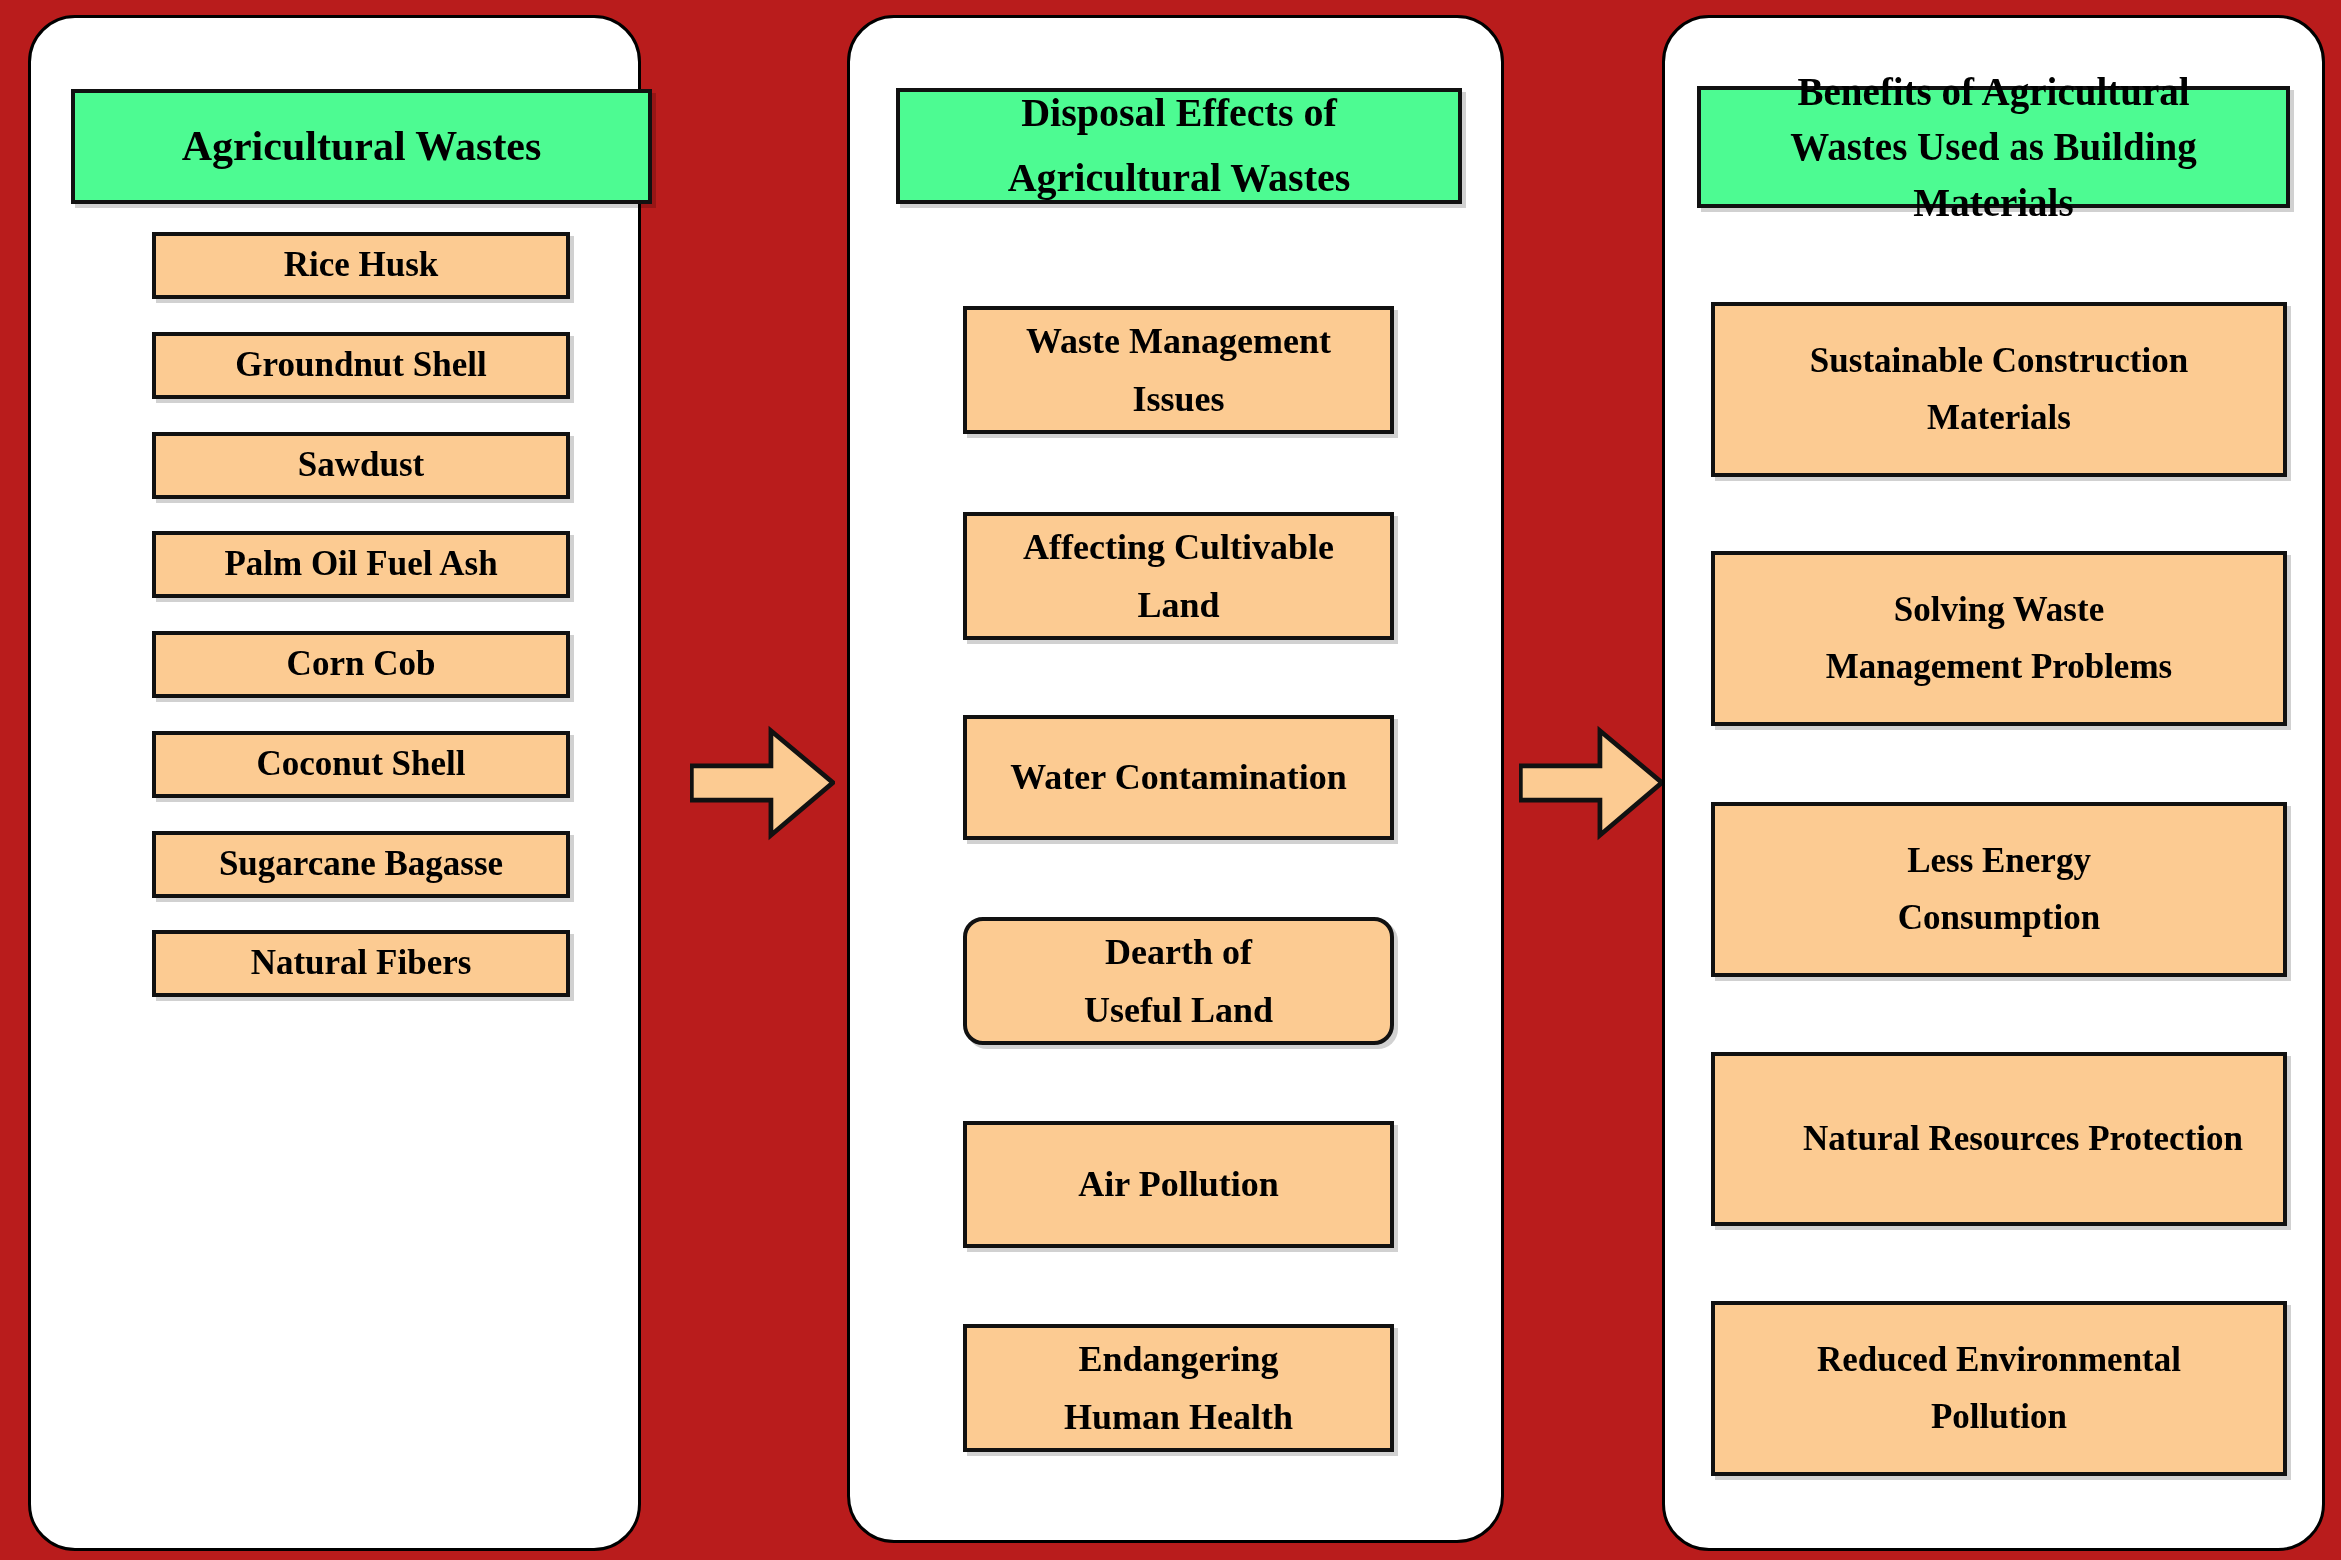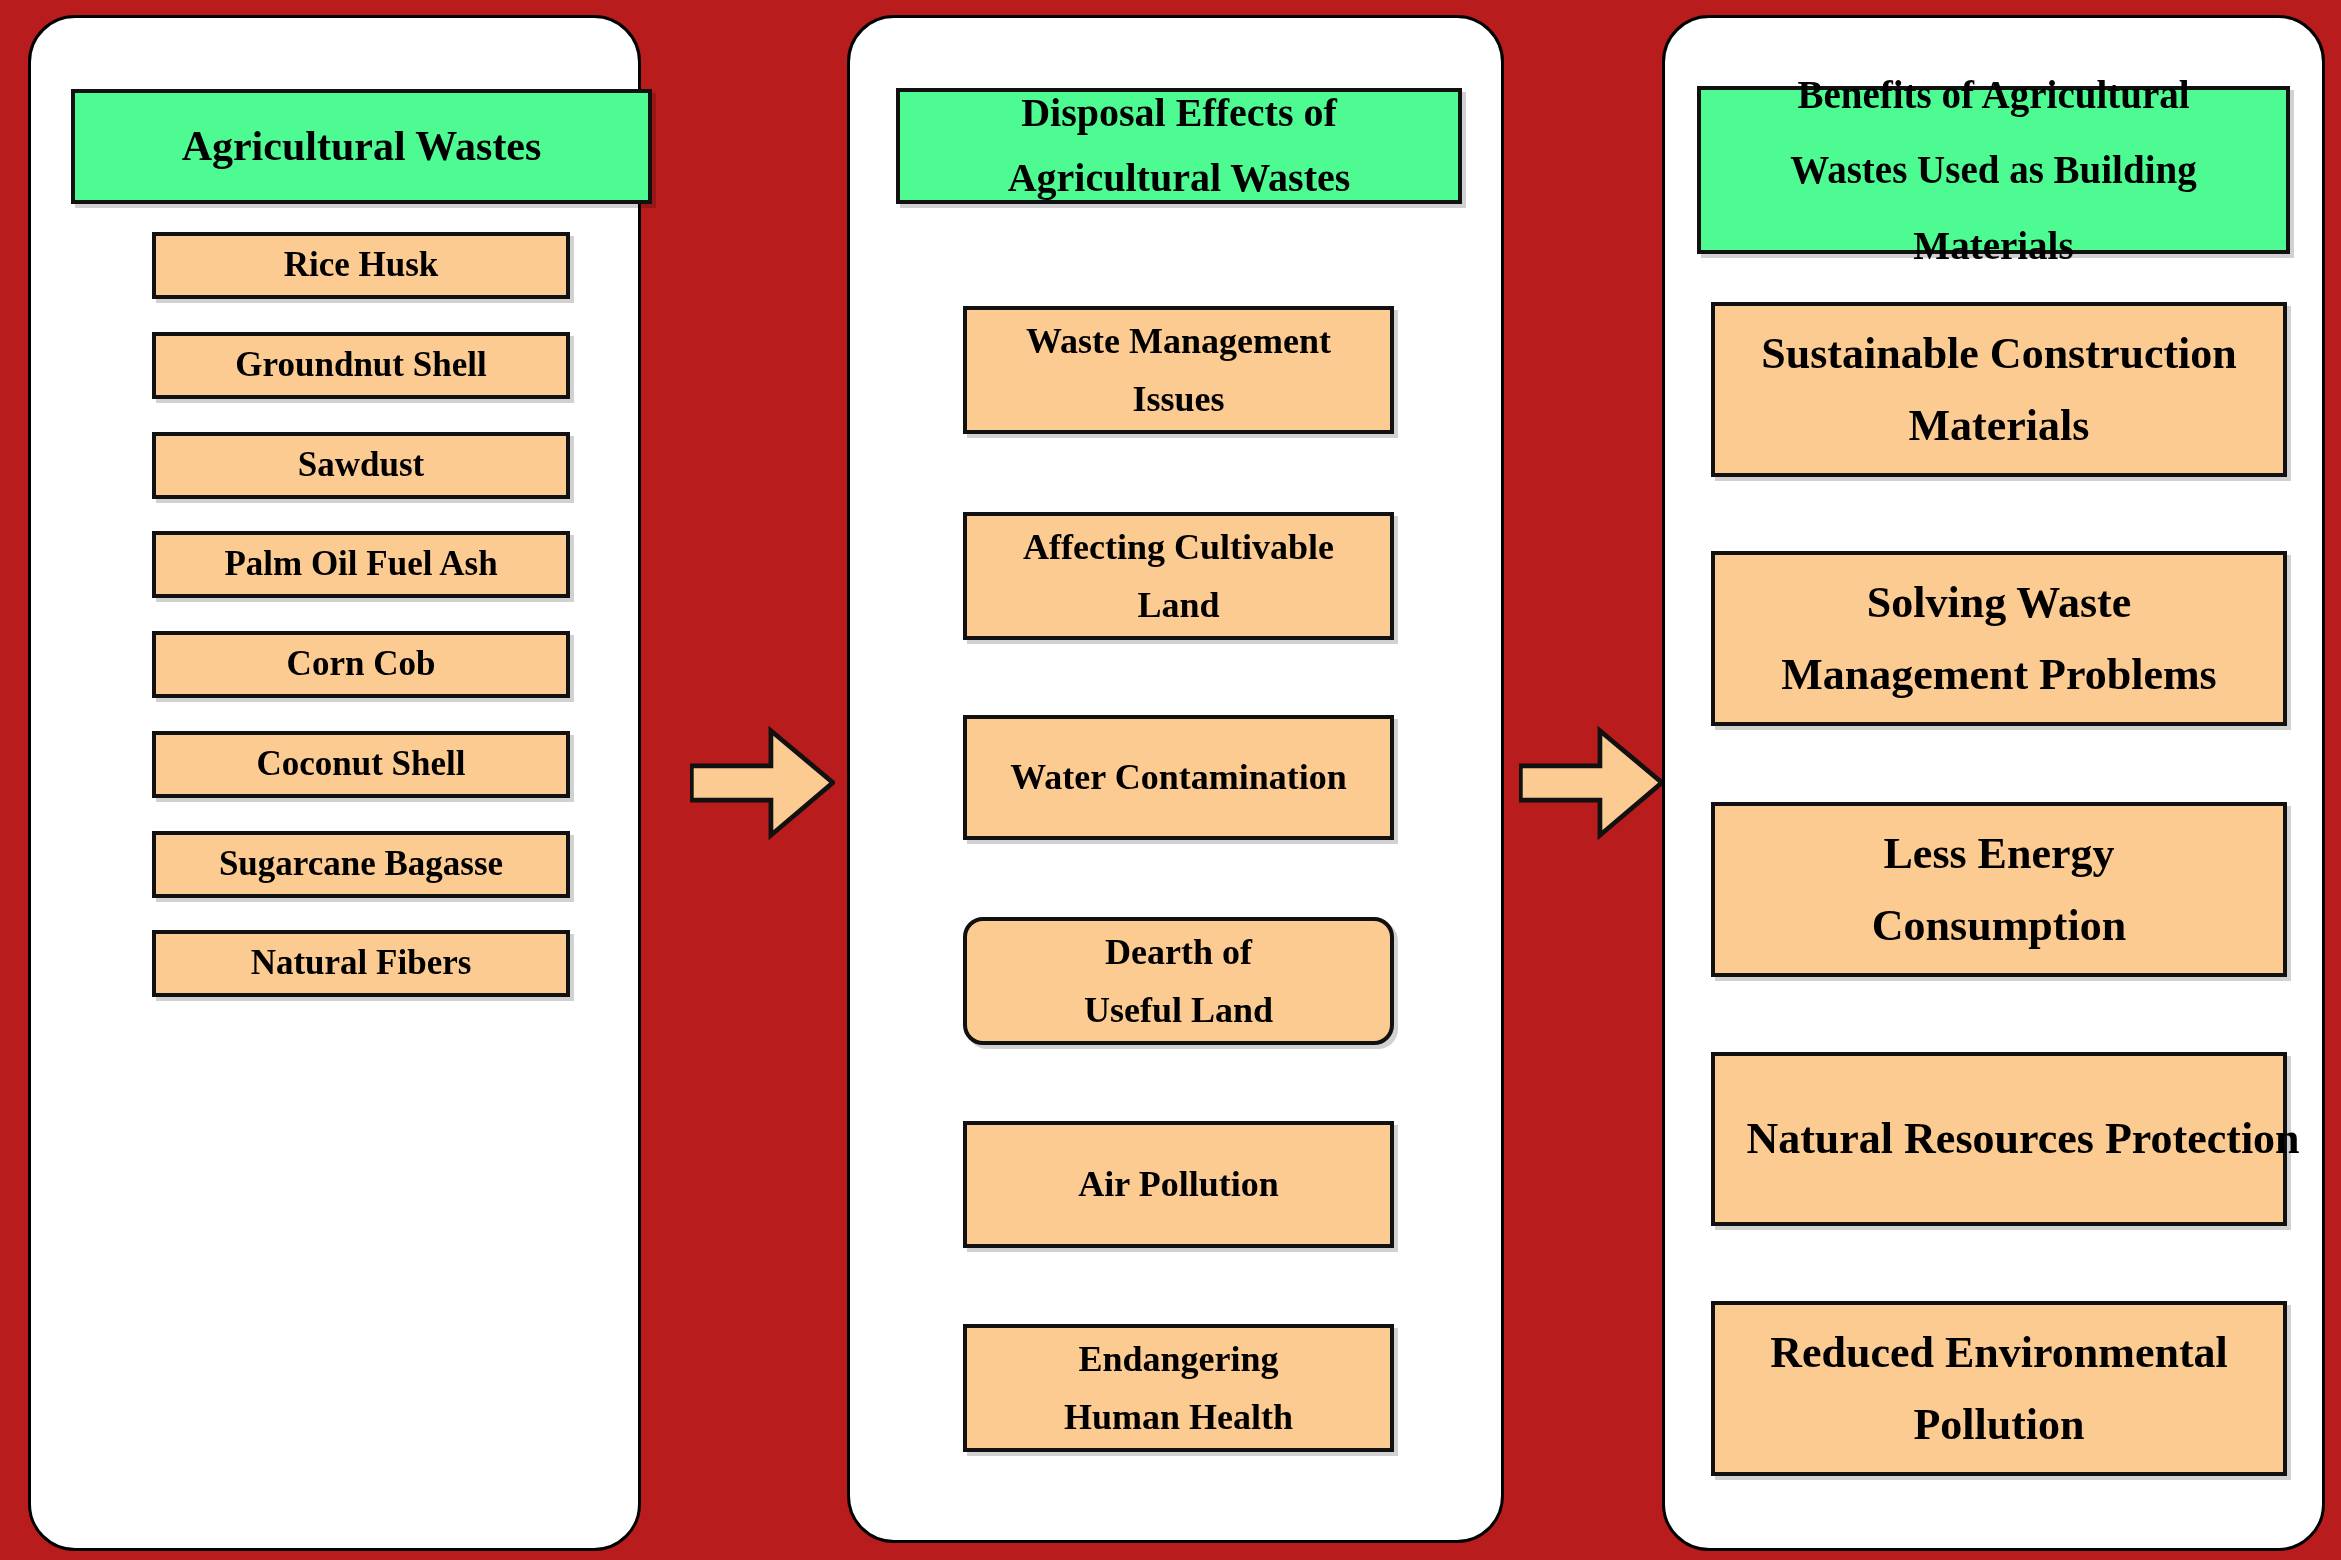--- a/index.html
+++ b/index.html
@@ -71,21 +71,21 @@
   }
   #arrow-1 { left: 690px; top: 724px; }
   #arrow-2 { left: 1519px; top: 724px; }
 
   
   .fs-head-1 { font-size: 42px; }
   .fs-head-2 { font-size: 40px; }
   .fs-head-3 { font-size: 39px; }
   .fs-item-1 { font-size: 35px; }
   .fs-item-2 { font-size: 36px; }
-  .fs-item-3 { font-size: 44px; }
+  .fs-item-3 { font-size: 35px; }
 </style>
 </head>
 <body>
 
 <div id="canvas">
 
   <div class="panel" id="panel-1"></div>
 
   <div class="box header-box c1 fs-head-1" style="top:89px;height:115px;">
     <span>Agricultural Wastes</span>
@@ -153,21 +153,21 @@
   </div>
 
   <div class="arrow" id="arrow-2">
     <svg viewBox="0 0 215 175" width="145" height="118" preserveAspectRatio="none">
       <polygon points="2,62 120,62 120,10 212,87 120,165 120,113 2,113" fill="#FCCB92" stroke="#111111" stroke-width="7" stroke-linejoin="miter"></polygon>
     </svg>
   </div>
 
   <div class="panel" id="panel-3"></div>
 
-  <div class="box header-box c3 fs-head-3" style="top:86px;height:168px;line-height:1.42;gap:20px;">
+  <div class="box header-box c3 fs-head-3" style="top:86px;height:122px;line-height:1.42;">
     <span>Benefits of Agricultural</span>
     <span>Wastes Used as Building</span>
     <span>Materials</span>
   </div>
 
   <div class="box item-box c3 item fs-item-3" style="top:302px;height:175px;">
     <span>Sustainable Construction</span>
     <span>Materials</span>
   </div>
   <div class="box item-box c3 item fs-item-3" style="top:551px;height:175px;">

